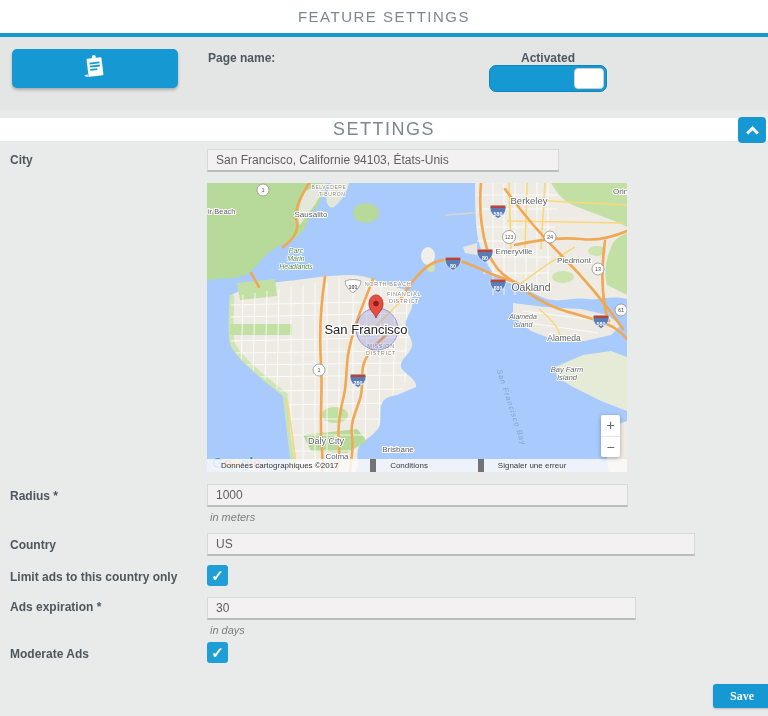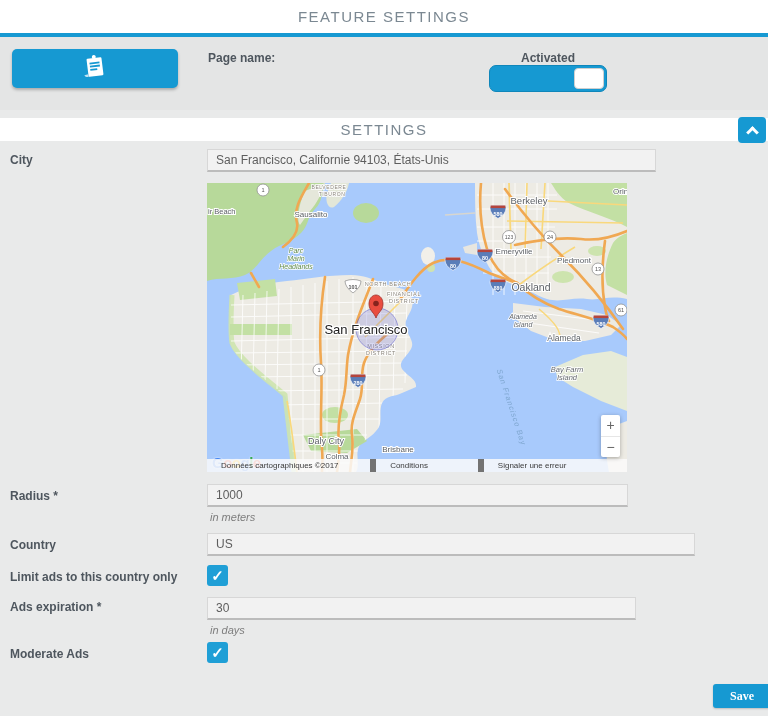--- a/index.html
+++ b/index.html
@@ -20,21 +20,21 @@
   .txt-input { background:#f2f2f2; border:1px solid #d7d7d7; border-bottom:2px solid #bcbcbc;
     font-family:"Liberation Sans",sans-serif; font-size:12px; color:#5e5e5e; padding:0 8px; outline:none; }
   .activated-label { position:absolute; left:489px; top:14px; width:118px; text-align:center; }
   .toggle { position:absolute; left:489px; top:28px; width:118px; height:27px; background:#1699d2;
     border:1px solid #0f86ba; border-radius:7px; cursor:pointer; }
   .toggle .knob { position:absolute; right:2px; top:2px; width:30px; height:21px; background:#fff;
     border:1px solid #cfcfcf; border-radius:4px; }
 
   .settings-bar { position:absolute; top:118px; left:0; width:768px; height:23px; background:#fff;
     display:flex; align-items:center; justify-content:center; }
-  .settings-bar .title { font-size:15px; color:#7b8892; letter-spacing:1.5px; }
+  .settings-bar .title { font-size:18px; color:#7b8892; letter-spacing:1.5px; }
   .collapse-btn { position:absolute; right:2px; top:117px; width:28px; height:26px; background:#1699d2;
     border-radius:4px; display:flex; align-items:center; justify-content:center; cursor:pointer; }
   .chev-up { width:9px; height:9px; border-top:3px solid #fff; border-left:3px solid #fff;
     transform:rotate(45deg); margin-top:5px; }
 
   .row-label { position:absolute; left:10px; }
   .helper { position:absolute; left:210px; font-size:11px; font-style:italic; color:#7d7d7d; }
 
   .checkbox { position:absolute; left:207px; width:21px; height:21px; background:#1f9fd6; border-radius:3px;
     color:#fff; font-size:15px; font-weight:bold; text-align:center; line-height:21px; cursor:pointer; }
@@ -95,21 +95,21 @@
 </div>
 
 <div class="settings-bar">
   <div class="title">SETTINGS</div>
 </div>
 <div class="collapse-btn">
   <div class="chev-up"></div>
 </div>
 
 <div class="field-label row-label" style="top:153px">City</div>
-<input class="txt-input" style="position: absolute; left: 207px; top: 149px; width: 449px; height: 23px;" type="text" value="San Francisco, Californie 94103, États-Unis">
+<input class="txt-input" style="position: absolute; left: 207px; top: 149px; width: 352px; height: 23px;" type="text" value="San Francisco, Californie 94103, États-Unis">
 
 <div class="map-wrap">
   <svg width="420" height="289" viewBox="0 0 420 289">
     <defs>
       <clipPath id="clipEB">
           <rect x="268" y="0" width="84" height="118"></rect>
         </clipPath>
       <clipPath id="clipSF">
         <path d="M24,112 C40,104 60,100 80,98 C100,96 120,92 144,92 C156,92 166,96 174,100 L196,106 C204,110 207,116 205,124 C203,132 197,136 199,144 C201,154 208,158 204,166 C199,175 191,178 195,186 C201,194 210,196 209,204 L195,210 C187,214 179,212 175,220 C171,230 177,240 169,248 C163,256 153,258 151,266 C149,274 153,282 149,289 L88,289 C85,262 82,236 79,214 C64,200 30,178 24,162 C22,146 23,126 24,112 Z"></path>
       </clipPath>

